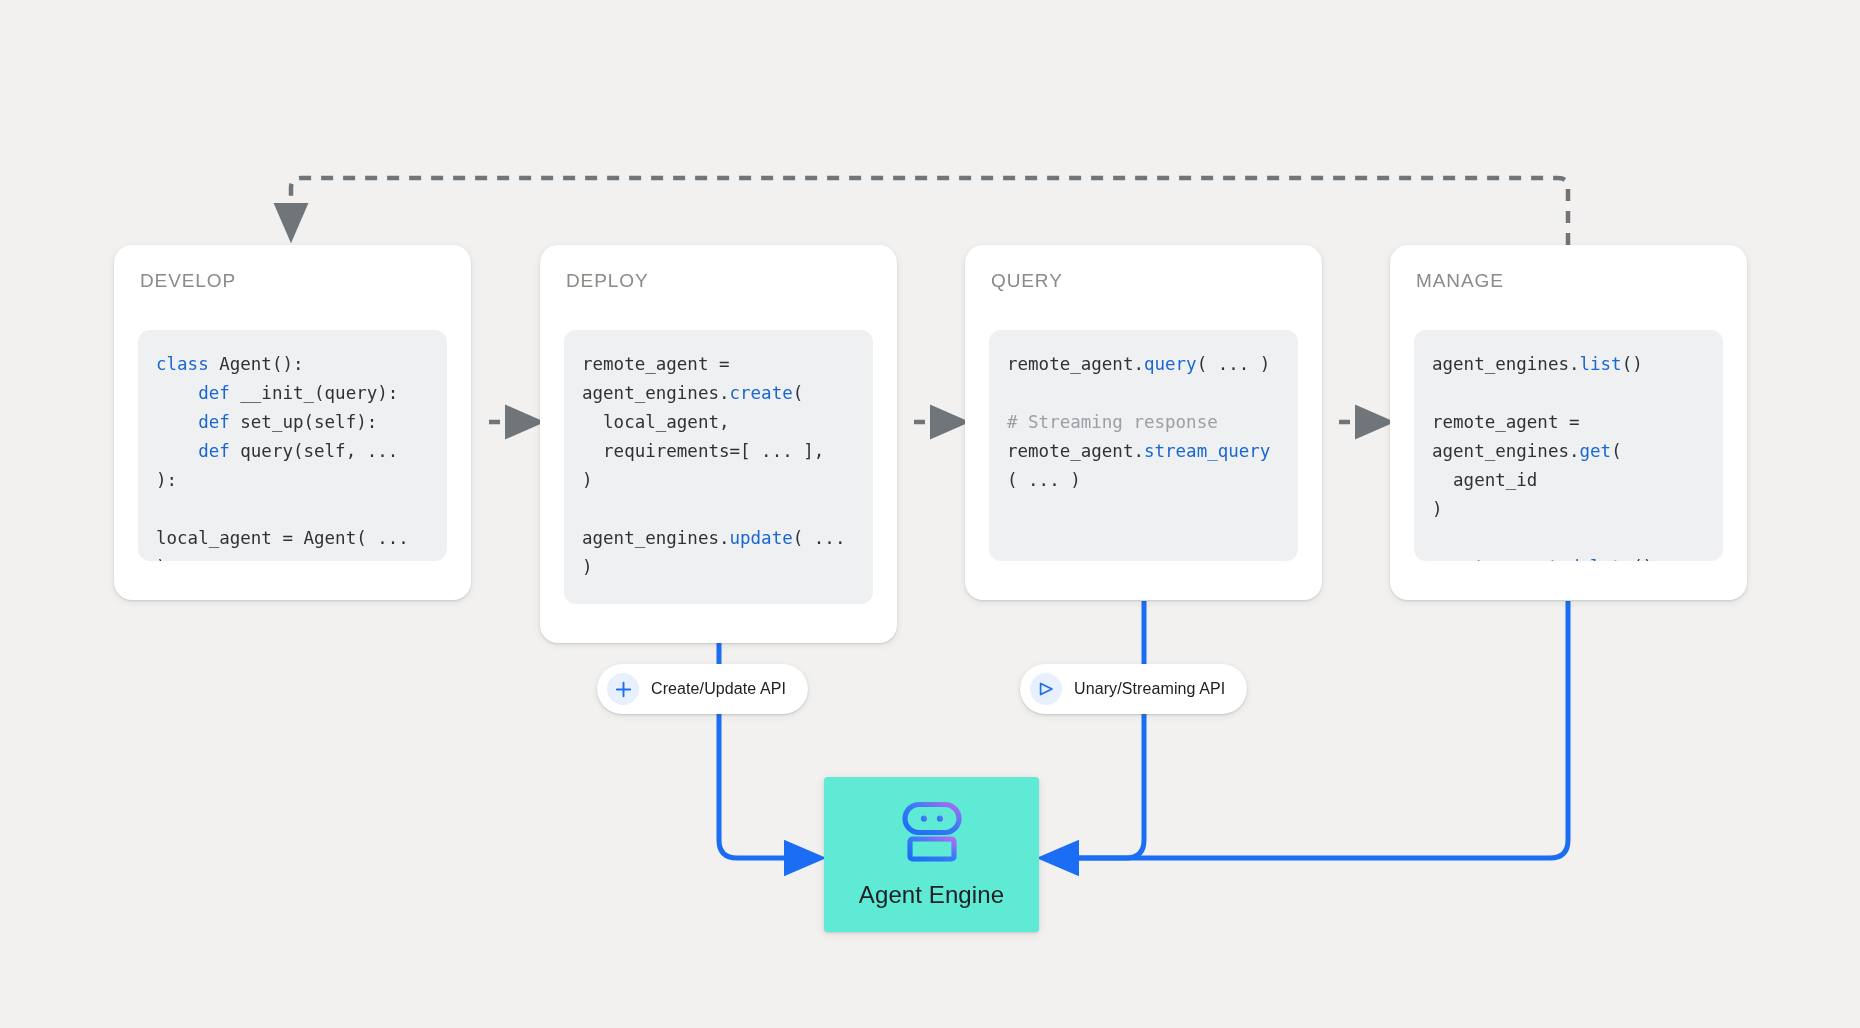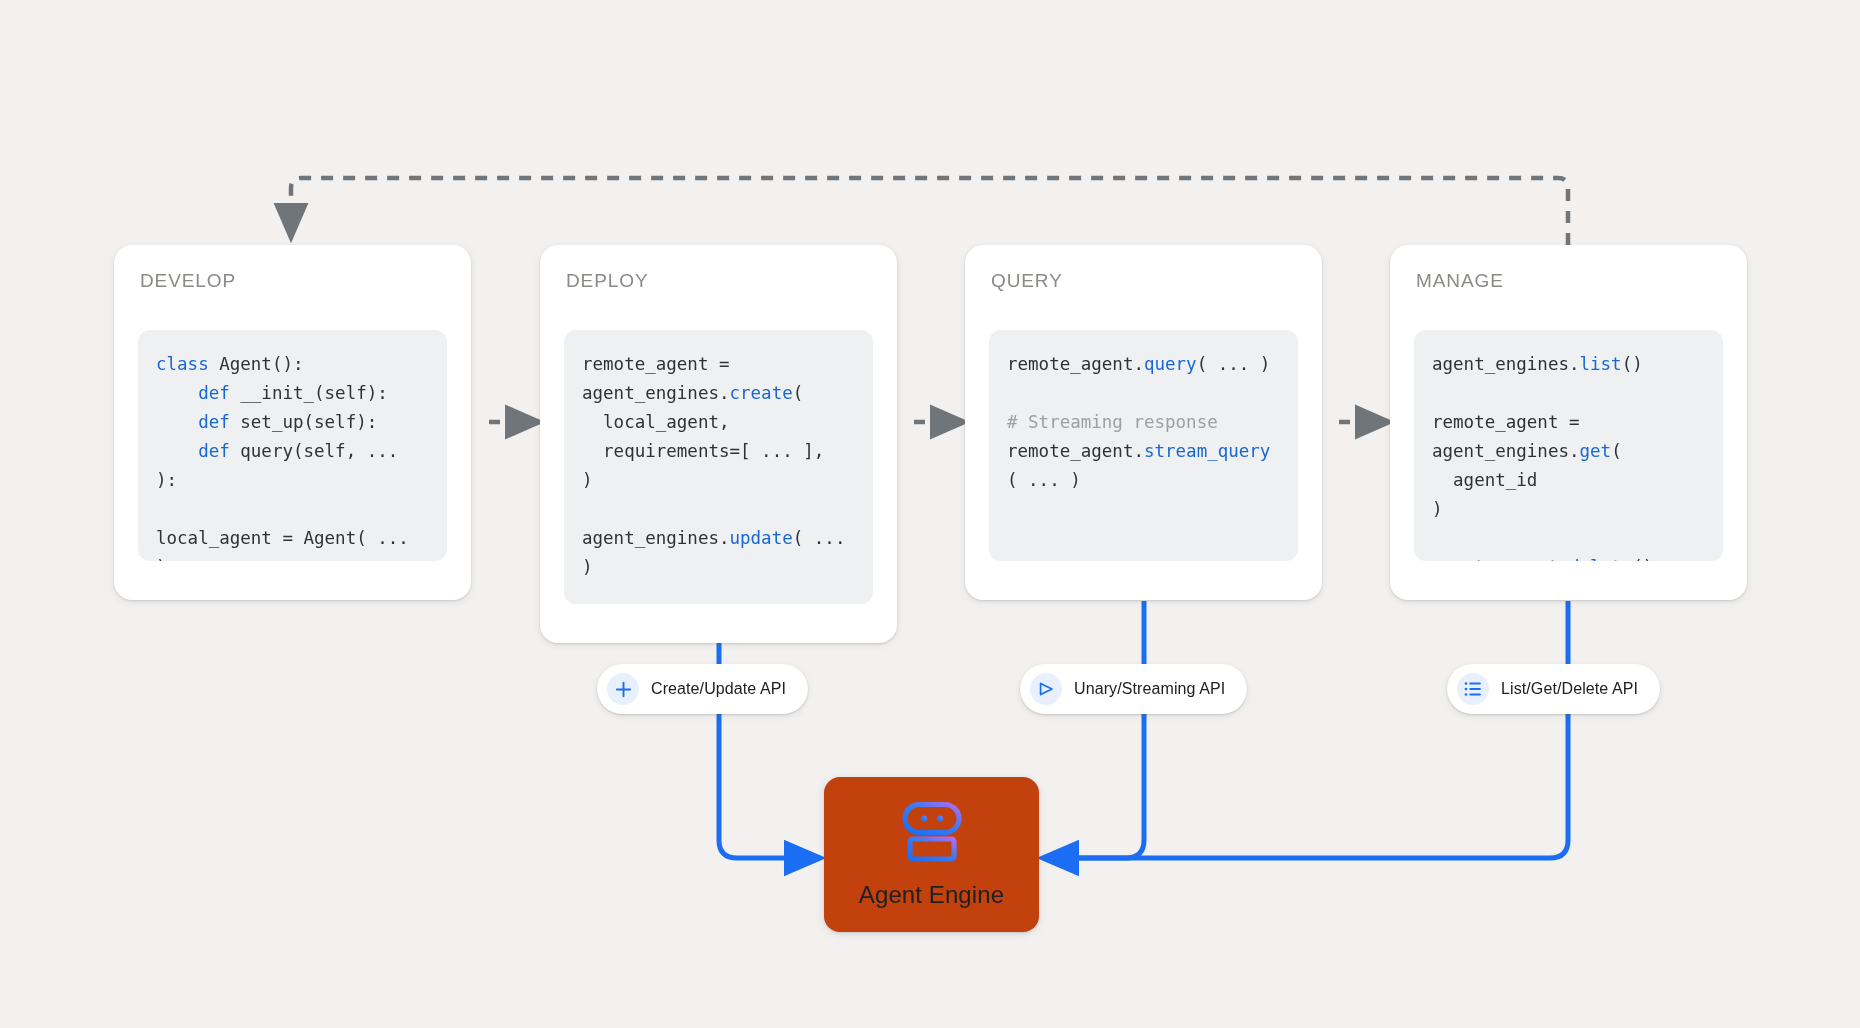--- a/index.html
+++ b/index.html
@@ -113,22 +113,22 @@
   #pill-unary  { left: 1020px; top: 624px; }
   #pill-list   { left: 1447px; top: 624px; }
 
   
   #agent-engine {
     position: absolute;
     left: 824px;
     top: 737px;
     width: 215px;
     height: 155px;
-    background: #c2410c;
-    border-radius: 16px;
+    background: #5eead4;
+    border-radius: 4px;
     box-shadow: 0 1px 2px rgba(60,64,67,.16), 0 2px 8px rgba(60,64,67,.12);
     z-index: 4;
     display: flex;
     flex-direction: column;
     align-items: center;
     justify-content: center;
     gap: 14px;
   }
   #agent-engine .ae-label {
     font-size: 24px;
@@ -167,21 +167,21 @@
     <path d="M719,561 L719,800 Q719,818 737,818 L805,818" fill="none" stroke="#1b6ef3" stroke-width="5" stroke-linecap="butt" marker-end="url(#mk-blue)"></path>
 
     <path d="M1144,561 L1144,800 Q1144,818 1126,818 L1058,818" fill="none" stroke="#1b6ef3" stroke-width="5" stroke-linecap="butt" marker-end="url(#mk-blue)"></path>
 
     <path d="M1568,561 L1568,800 Q1568,818 1550,818 L1058,818" fill="none" stroke="#1b6ef3" stroke-width="5" stroke-linecap="butt"></path>
   </svg>
 
   <div class="stage-card" id="card-develop">
     <div class="stage-title">DEVELOP</div>
     <pre class="code-block"><span class="kw">class</span><span> Agent():</span>
-<span>    </span><span class="kw">def</span><span> __init_(self):</span>
+<span>    </span><span class="kw">def</span><span> __init_(query):</span>
 <span>    </span><span class="kw">def</span><span> set_up(self):</span>
 <span>    </span><span class="kw">def</span><span> query(self, ... ):</span>
 <span></span>
 <span>local_agent = Agent( ... )</span></pre>
   </div>
 
   <div class="stage-card" id="card-deploy">
     <div class="stage-title">DEPLOY</div>
     <pre class="code-block"><span>remote_agent =</span>
 <span>agent_engines.</span><span class="fn">create</span><span>(</span>
@@ -224,35 +224,20 @@
 
   <div class="api-pill" id="pill-unary">
     <span class="pill-icon">
       <svg width="18" height="18" viewBox="0 0 18 18" xmlns="http://www.w3.org/2000/svg">
         <path d="M3.6 3.4 L15 9 L3.6 14.6 Z" fill="none" stroke="#1b6ef3" stroke-width="1.7" stroke-linejoin="round"></path>
       </svg>
     </span>
     <span class="pill-label">Unary/Streaming API</span>
   </div>
 
-  <div class="api-pill" id="pill-list">
-    <span class="pill-icon">
-      <svg width="18" height="16" viewBox="0 0 18 16" xmlns="http://www.w3.org/2000/svg">
-        <g fill="#1b6ef3">
-          <circle cx="2" cy="2.5" r="1.35"></circle>
-          <circle cx="2" cy="8" r="1.35"></circle>
-          <circle cx="2" cy="13.5" r="1.35"></circle>
-          <rect x="5.3" y="1.6" width="11.6" height="1.85" rx=".9"></rect>
-          <rect x="5.3" y="7.1" width="11.6" height="1.85" rx=".9"></rect>
-          <rect x="5.3" y="12.6" width="11.6" height="1.85" rx=".9"></rect>
-        </g>
-      </svg>
-    </span>
-    <span class="pill-label">List/Get/Delete API</span>
-  </div>
 
   <div id="agent-engine">
     <span>
       <svg width="66" height="62" viewBox="0 0 66 62" xmlns="http://www.w3.org/2000/svg">
         <rect x="6" y="3.5" width="54" height="28" rx="14" fill="none" stroke="url(#robotGrad)" stroke-width="5.2"></rect>
         <circle cx="25" cy="17.5" r="3.1" fill="url(#robotGrad)"></circle>
         <circle cx="41" cy="17.5" r="3.1" fill="url(#robotGrad)"></circle>
         <rect x="11" y="38" width="44" height="20" rx="2.5" fill="none" stroke="url(#robotGrad)" stroke-width="5.2"></rect>
       </svg>
     </span>

